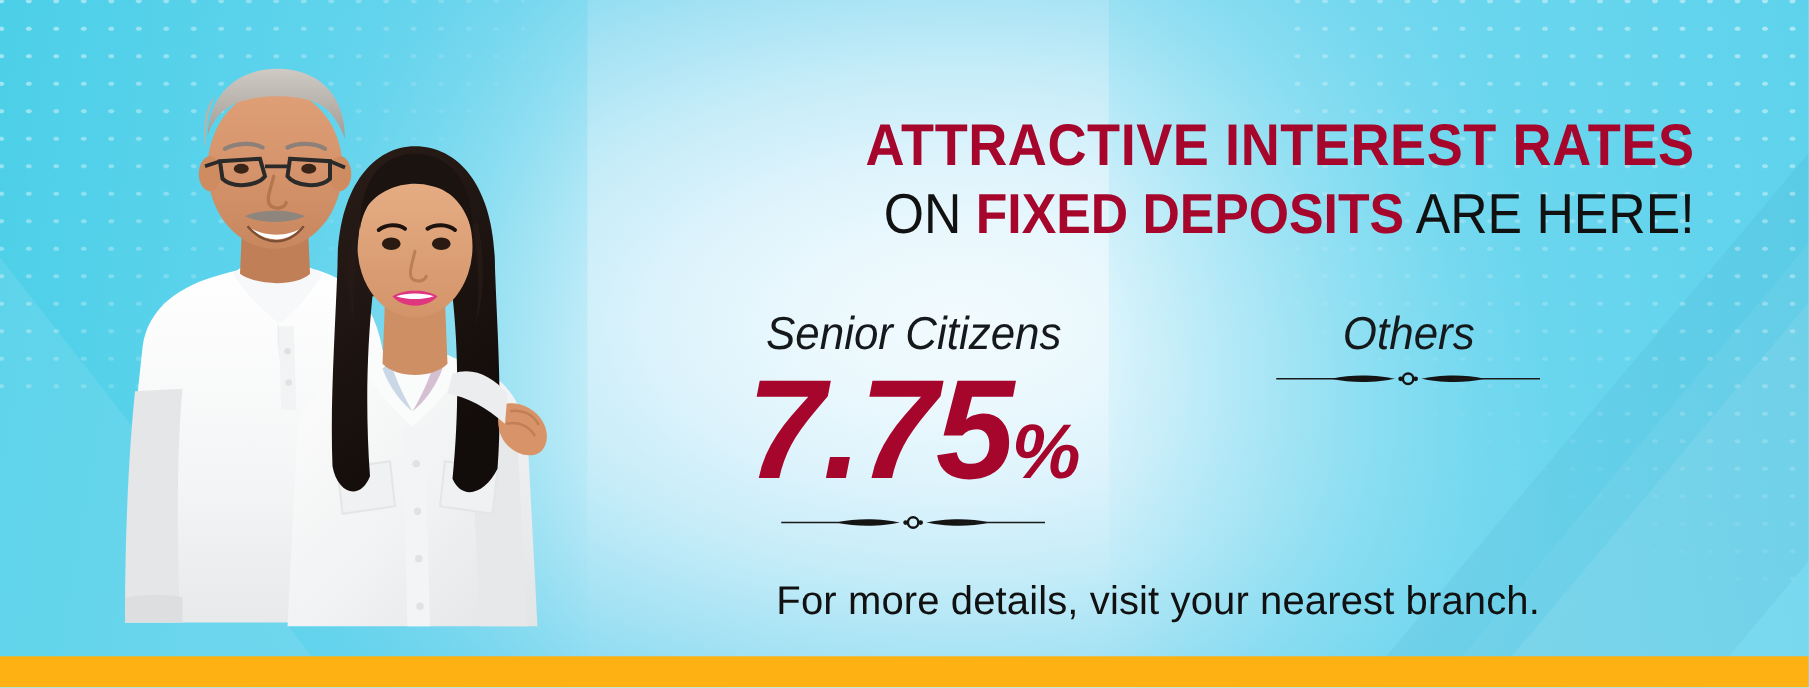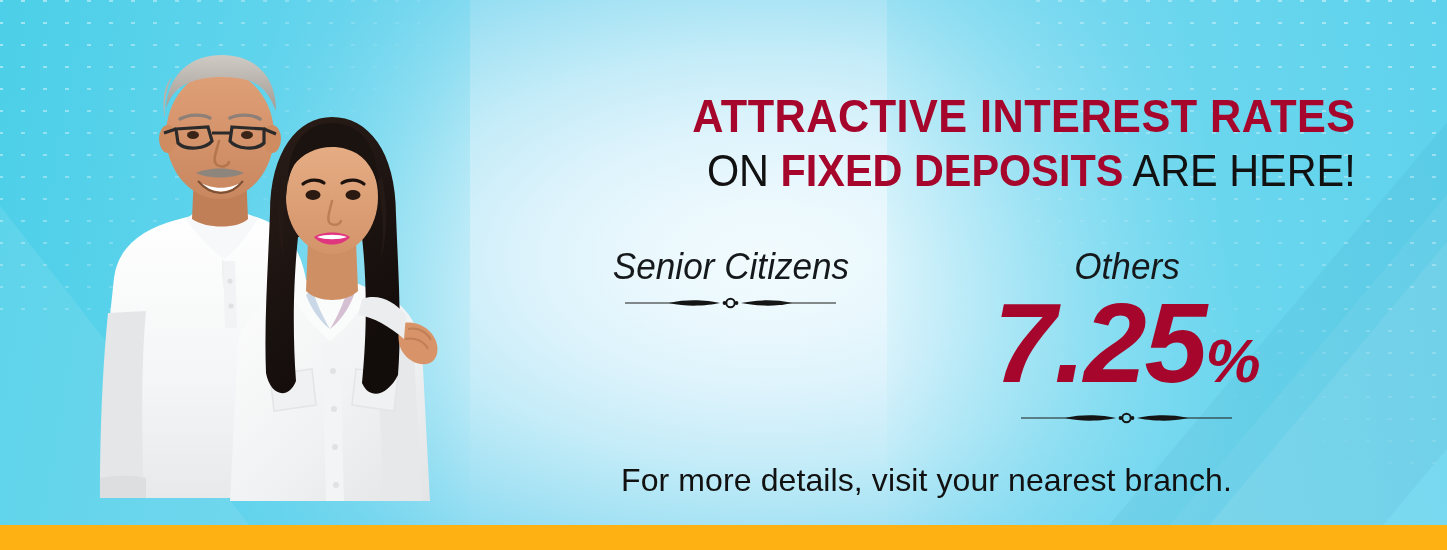--- a/index.html
+++ b/index.html
@@ -294,34 +294,34 @@
 
     <div class="headline">
       <div class="head-line1">ATTRACTIVE INTEREST RATES</div>
       <div class="head-line2"><span class="plain">ON </span><span class="em">FIXED DEPOSITS</span><span class="plain"> ARE HERE!</span></div>
     </div>
 
     <div class="rates">
 
       <div class="rate-block">
         <div class="rate-label">Senior Citizens</div>
+        <div class="rate-value"><span class="rate-num">7.75</span><span class="rate-pct">%</span></div>
         <svg class="divider" viewBox="0 0 215 16">
           <path d="M2 8 L72 8" stroke="#1a1a1a" stroke-width="1.1"></path>
           <path d="M46 8 C66 3.4 86 5.8 97 8 C86 10.2 66 12.6 46 8 Z" fill="#141414"></path>
           <circle cx="101.5" cy="8" r="1.9" fill="#141414"></circle>
           <circle cx="107.5" cy="8" r="4.2" fill="none" stroke="#141414" stroke-width="2"></circle>
           <circle cx="113.5" cy="8" r="1.9" fill="#141414"></circle>
           <path d="M169 8 C149 3.4 129 5.8 118 8 C129 10.2 149 12.6 169 8 Z" fill="#141414"></path>
           <path d="M143 8 L213 8" stroke="#1a1a1a" stroke-width="1.1"></path>
         </svg>
       </div>
 
       <div class="rate-block">
         <div class="rate-label">Others</div>
-        <div class="rate-value"><span class="rate-num">7.25</span><span class="rate-pct">%</span></div>
         <svg class="divider" viewBox="0 0 215 16">
           <path d="M2 8 L72 8" stroke="#1a1a1a" stroke-width="1.1"></path>
           <path d="M46 8 C66 3.4 86 5.8 97 8 C86 10.2 66 12.6 46 8 Z" fill="#141414"></path>
           <circle cx="101.5" cy="8" r="1.9" fill="#141414"></circle>
           <circle cx="107.5" cy="8" r="4.2" fill="none" stroke="#141414" stroke-width="2"></circle>
           <circle cx="113.5" cy="8" r="1.9" fill="#141414"></circle>
           <path d="M169 8 C149 3.4 129 5.8 118 8 C129 10.2 149 12.6 169 8 Z" fill="#141414"></path>
           <path d="M143 8 L213 8" stroke="#1a1a1a" stroke-width="1.1"></path>
         </svg>
       </div>

